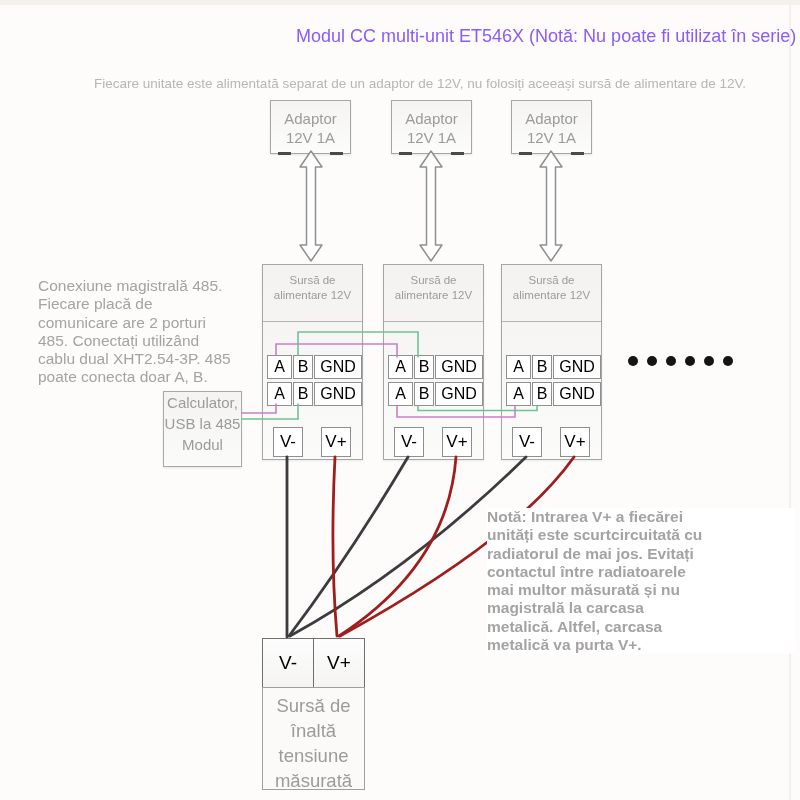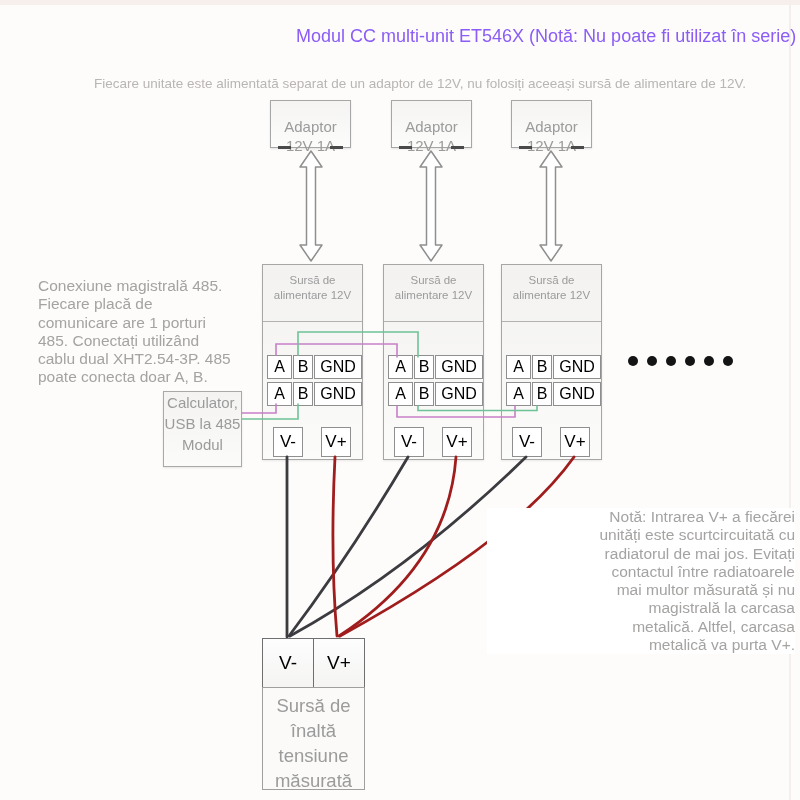--- a/index.html
+++ b/index.html
@@ -17,23 +17,23 @@
   .title {
     position:absolute; left:296px; top:26px; white-space:nowrap;
     font-size:18px; color:#8b5cf6; z-index:2;
   }
   .subtitle {
     position:absolute; left:40px; top:76px; width:760px; text-align:center;
     font-size:13.5px; color:#b8b5b3; z-index:2;
   }
 
   .adapter {
-    position:absolute; top:100px; width:81px; height:48px;
+    position:absolute; top:100px; width:81px; height:54px;
     border:1.5px solid #a6a6a6; background:linear-gradient(#f5f4f3,#fcfcfb);
-    text-align:center; color:#9b9b9b; font-size:15px; line-height:19px; padding-top:16px;
+    text-align:center; color:#9b9b9b; font-size:15px; line-height:19px; padding-top:8px;
     box-shadow:0 1px 2px rgba(0,0,0,0.10); z-index:2;
   }
   .adapter .foot { position:absolute; bottom:-2px; width:13px; height:3px; background:#4a4a4a; }
   .adapter .foot.l { left:7px; } .adapter .foot.r { right:7px; }
 
   .unit {
     position:absolute; top:264px; width:101px; height:196px;
     border:1px solid #a6a6a6; background:linear-gradient(#f3f2f1,#fbfbfa);
     box-shadow:0 1px 2px rgba(0,0,0,0.08); z-index:2;
   }
@@ -61,22 +61,22 @@
     border:1.5px solid #a9a9a9; background:linear-gradient(#f4f3f2,#fbfbfa);
     text-align:center; color:#9b9b9b; font-size:15px; line-height:21px; 
     box-shadow:0 1px 2px rgba(0,0,0,0.10); z-index:2;
   }
 
   .bus-note {
     position:absolute; left:38px; top:277px; width:248px; text-align:left;
     color:#a5a3a2; font-size:15.5px; line-height:18.3px; z-index:2;
   }
   .heatsink-note {
-    position:absolute; left:487px; top:508px; width:308px; text-align:right;
-    color:#a5a3a2; font-size:15.5px; line-height:18.3px; background:#ffffff; z-index:6;
+    position:absolute; left:487px; top:508px; width:308px; text-align:left;
+    color:#a5a3a2; font-size:15.5px; line-height:18.3px; background:#ffffff; z-index:6;font-weight:bold;
   }
 
   .dots { position:absolute; left:628px; top:356px; display:flex; gap:9px; z-index:2; }
   .dot  { width:10px; height:10px; border-radius:50%; background:#141414; }
 
   .bottom-box { position:absolute; left:262px; top:638px; width:104px; height:152px; z-index:6; }
   .bvcell {
     position:absolute; top:0; width:52px; height:50px;
     border:1px solid #6f6f6f; background:linear-gradient(#fdfdfd,#f5f4f3);
     color:#000; font-size:19px; line-height:48px; text-align:center;
@@ -157,21 +157,21 @@
   <div class="tcell row2 ca">A</div>
   <div class="tcell row2 cb">B</div>
   <div class="tcell row2 cg">GND</div>
   <div class="vcell vm">V-</div>
   <div class="vcell vp">V+</div>
 </div>
 
 <div class="bus-note">
   <div>Conexiune magistrală 485.</div>
   <div>Fiecare placă de</div>
-  <div>comunicare are 1 porturi</div>
+  <div>comunicare are 2 porturi</div>
   <div>485. Conectați utilizând</div>
   <div>cablu dual XHT2.54-3P. 485</div>
   <div>poate conecta doar A, B.</div>
 </div>
 
 <div class="computer-box">
   <div>Calculator,</div>
   <div>USB la 485</div>
   <div>Modul</div>
 </div>

